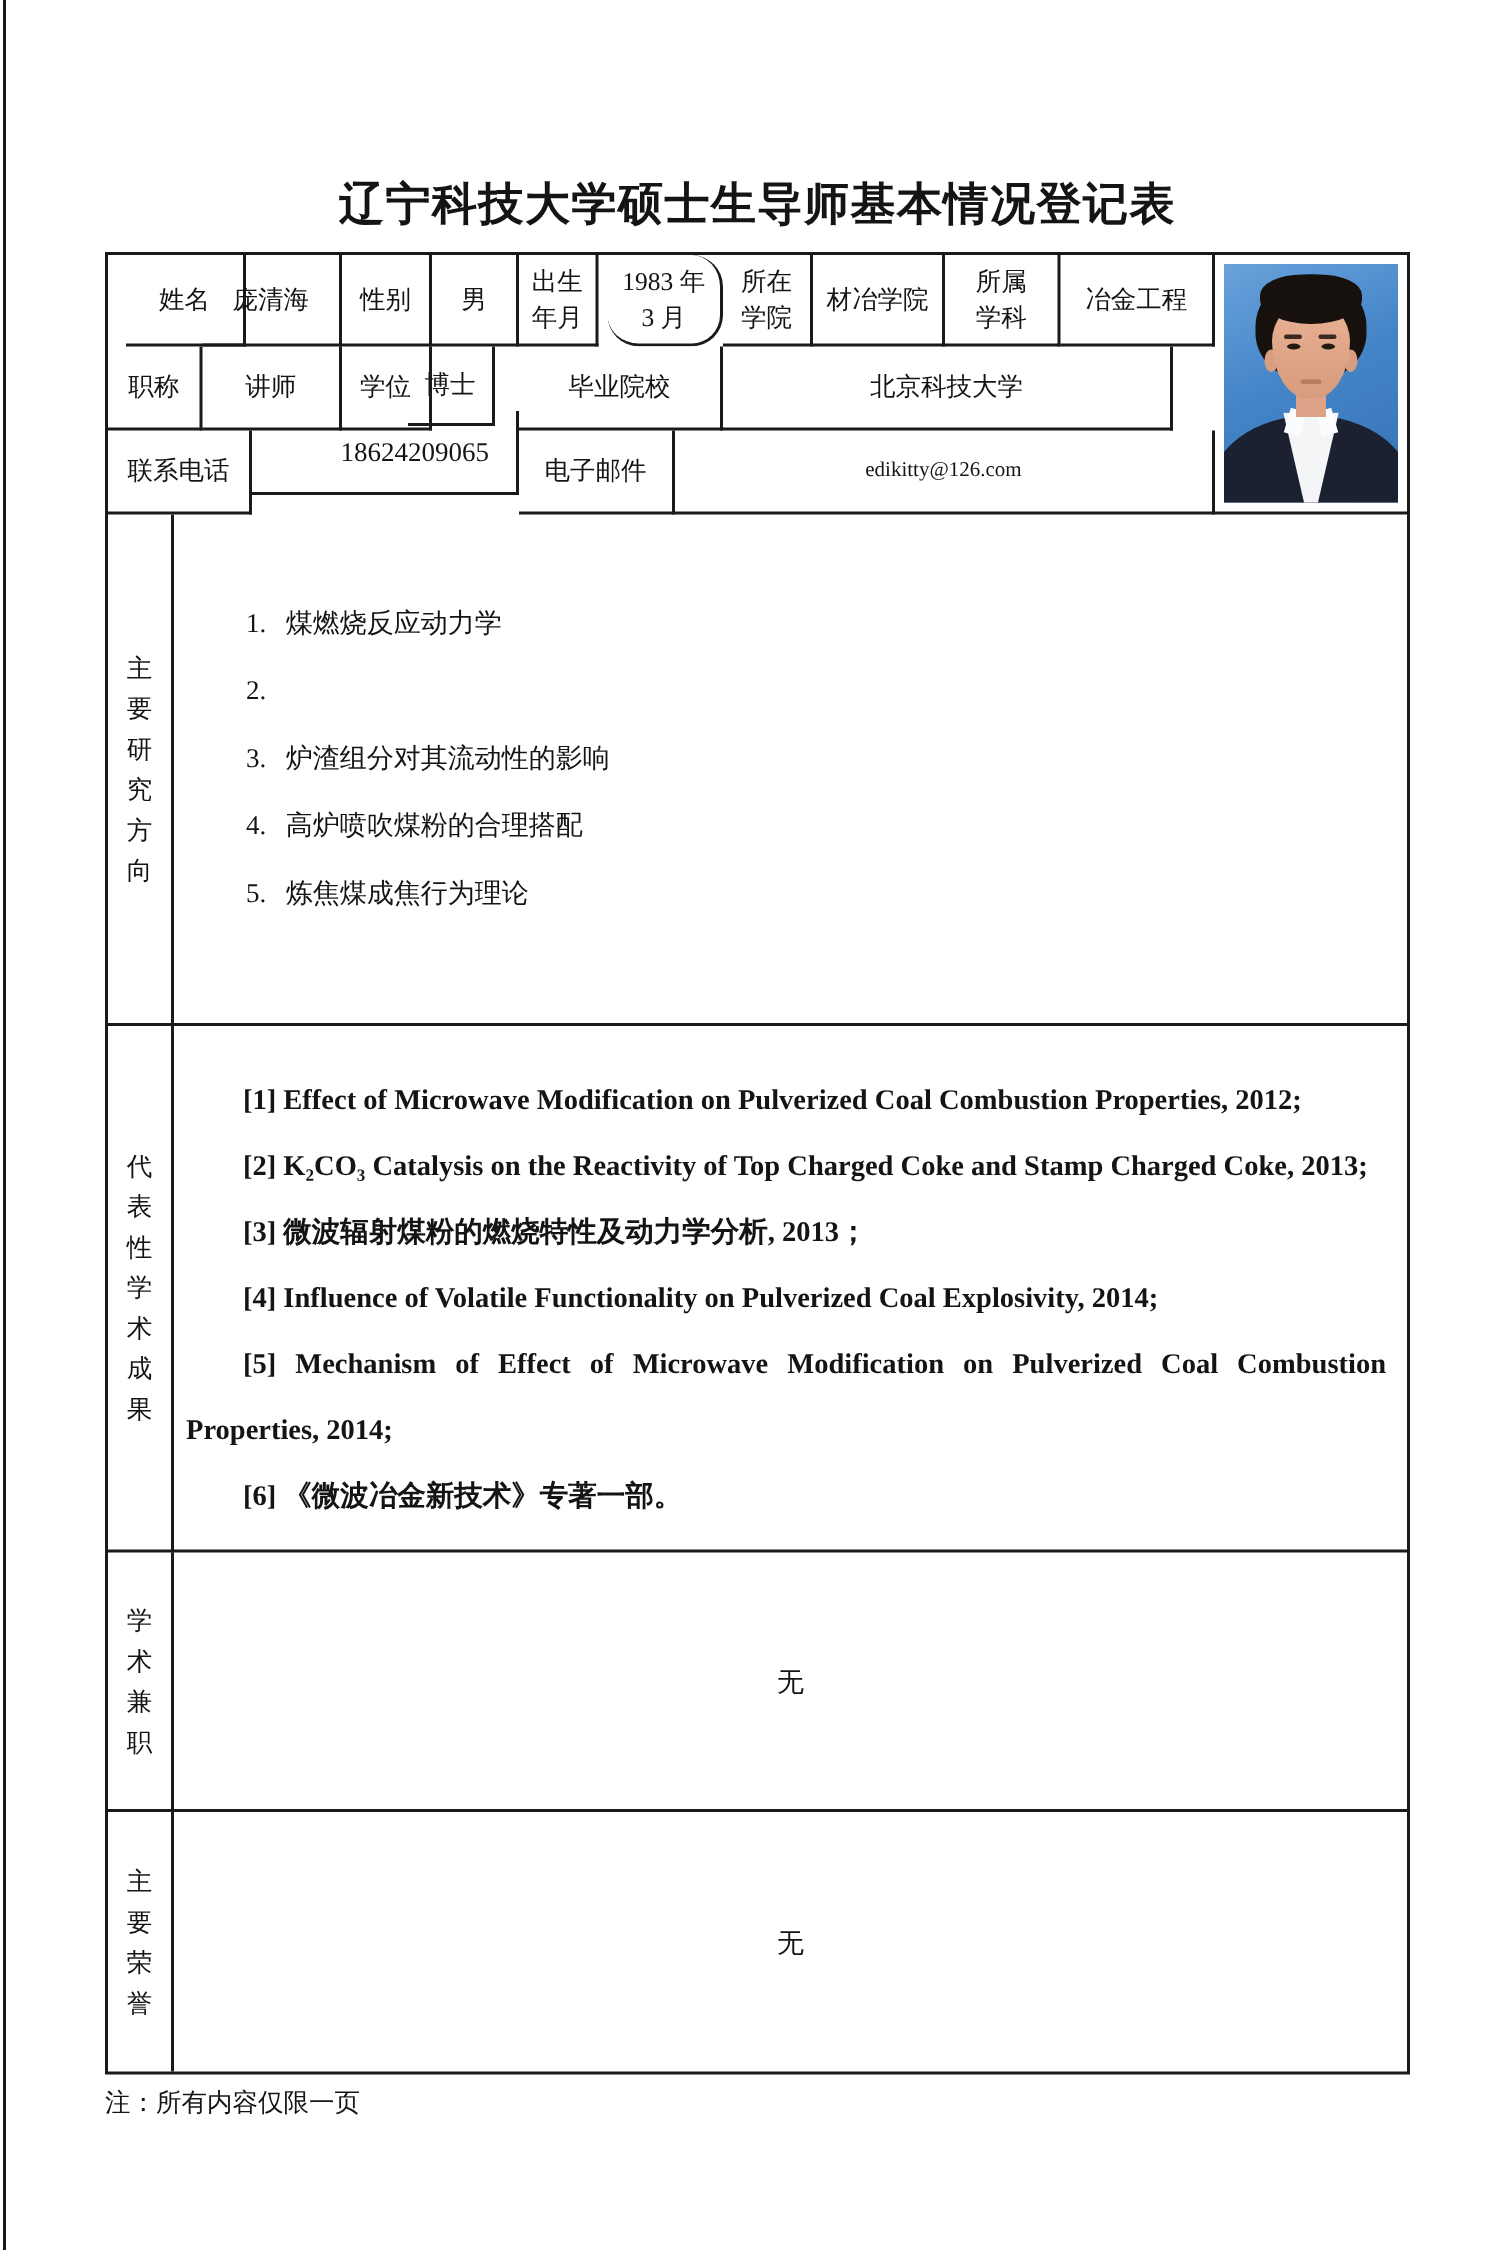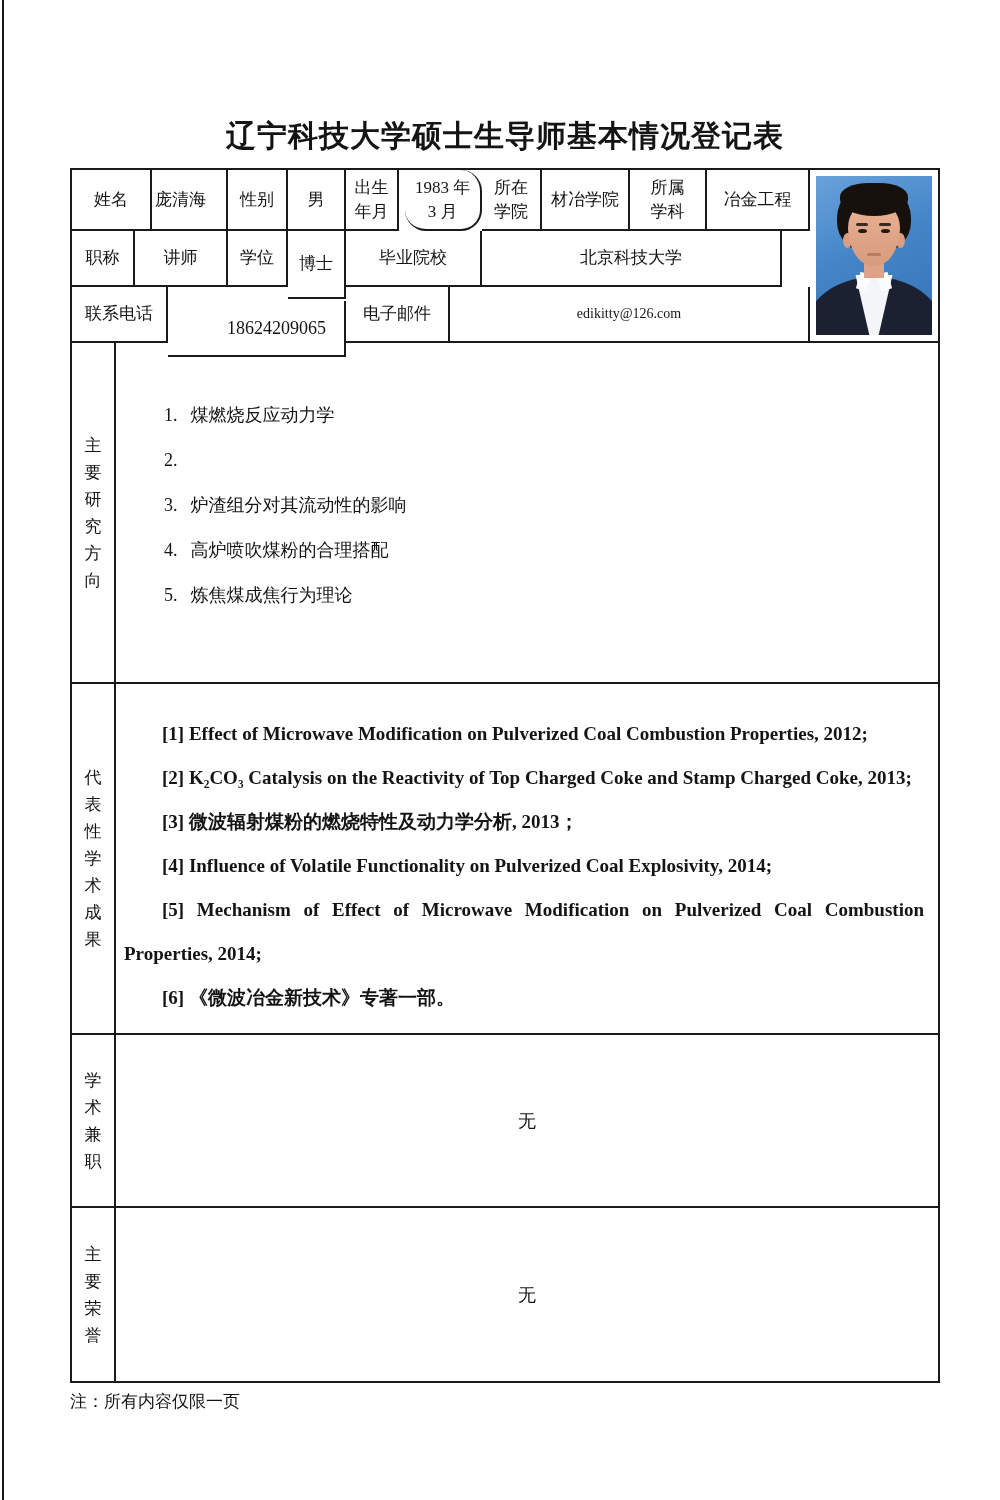--- a/index.html
+++ b/index.html
@@ -60,21 +60,21 @@
 </head>
 <body>
 
 <div class="page">
   <div class="edge-line"></div>
 
   <div class="doc-title">辽宁科技大学硕士生导师基本情况登记表</div>
 
   <div class="form">
 
-    <div class="cell" style="top:0;left:0;width:80px;height:61px;">姓名</div>
+    <div class="cell" style="top:0;left:12px;width:80px;height:61px;">姓名</div>
     <div class="cell" style="top:0;left:63px;width:93px;height:61px;">庞清海</div>
     <div class="cell" style="top:0;left:156px;width:60px;height:61px;">性别</div>
     <div class="cell" style="top:0;left:216px;width:58px;height:61px;">男</div>
     <div class="cell" style="top:0;left:274px;width:53px;height:61px;">出生
 年月</div>
     <div class="cell" style="top:0;left:333px;width:77px;height:61px;border-radius:21px;">1983 年
 3 月</div>
     <div class="cell" style="top:0;left:410px;width:60px;height:61px;">所在
 学院</div>
     <div class="cell" style="top:0;left:470px;width:88px;height:61px;">材冶学院</div>
@@ -98,26 +98,26 @@
         <div class="p-brow-r"></div>
         <div class="p-eye-l"></div>
         <div class="p-eye-r"></div>
         <div class="p-mouth"></div>
       </div>
     </div>
 
     <div class="cell" style="top:61px;left:0;width:63px;height:56px;">职称</div>
     <div class="cell" style="top:61px;left:63px;width:93px;height:56px;">讲师</div>
     <div class="cell" style="top:61px;left:156px;width:60px;height:56px;">学位</div>
-    <div class="cell" style="top:61px;left:216px;width:58px;height:68px;">博士</div>
+    <div class="cell" style="top:61px;left:200px;width:58px;height:53px;">博士</div>
     <div class="cell" style="top:61px;left:274px;width:136px;height:56px;">毕业院校</div>
     <div class="cell" style="top:61px;left:410px;width:300px;height:56px;">北京科技大学</div>
 
     <div class="cell" style="top:117px;left:0;width:96px;height:56px;">联系电话</div>
-    <div class="cell" style="top:131px;left:96px;width:178px;height:56px;font-size:18px;padding-left:41px;">18624209065</div>
+    <div class="cell" style="top:104px;left:96px;width:178px;height:56px;font-size:18px;padding-left:41px;">18624209065</div>
     <div class="cell" style="top:117px;left:274px;width:104px;height:56px;">电子邮件</div>
     <div class="cell" style="top:117px;left:378px;width:360px;height:56px;font-size:14px;">edikitty@126.com</div>
 
     <div class="cell vlabel" style="top:173px;left:0;width:44px;height:341px;">主
 要
 研
 究
 方
 向</div>
     <div class="cell noright content" style="top:173px;left:44px;width:822px;height:341px;">

